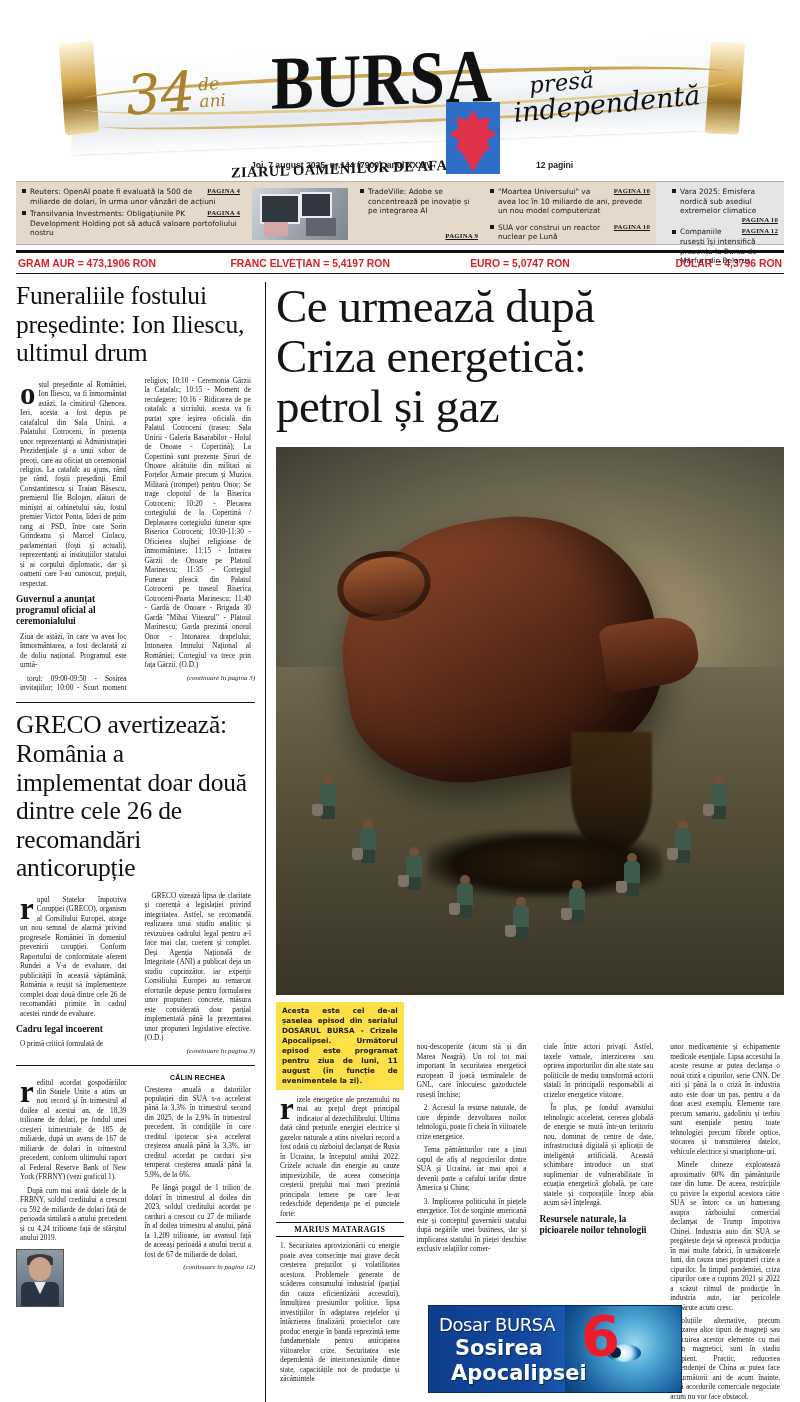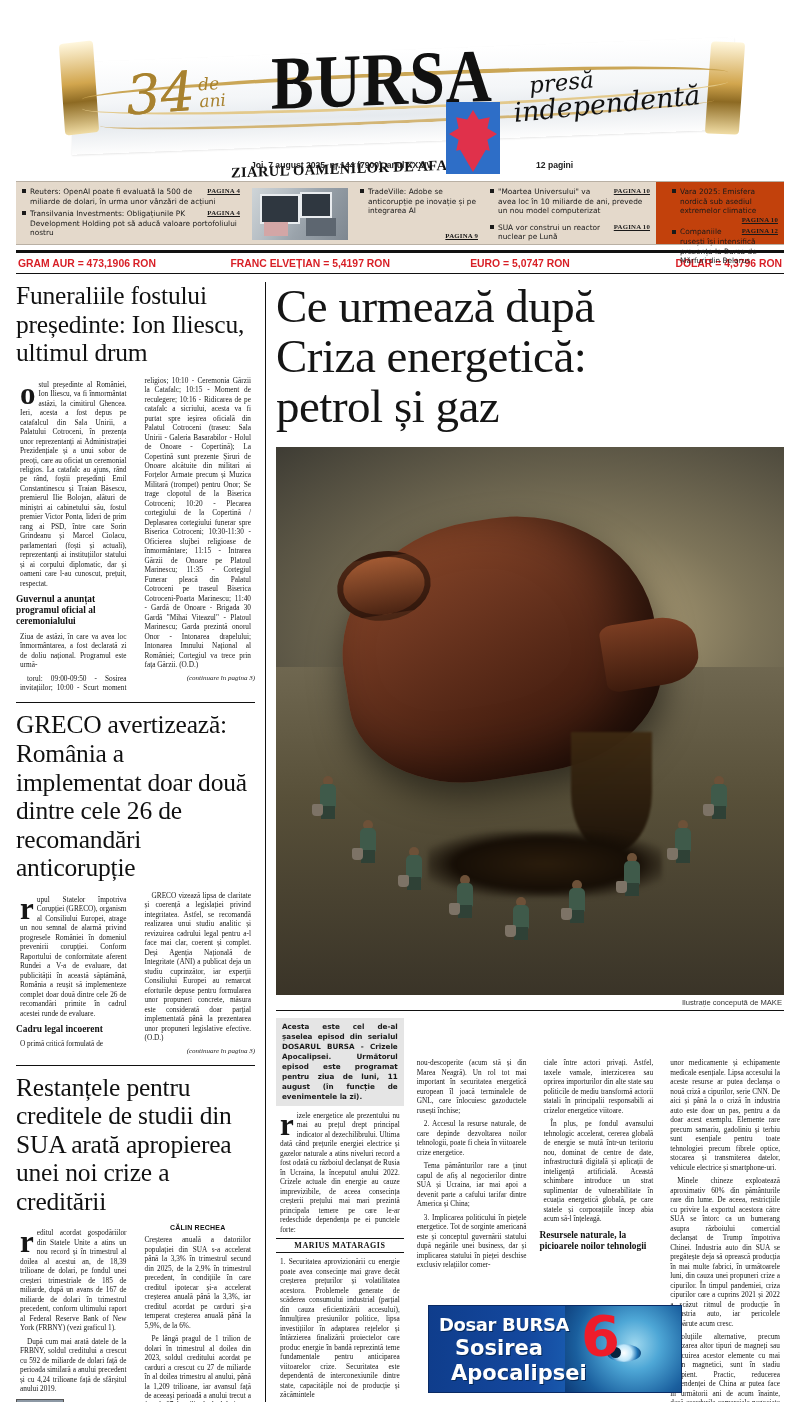--- a/index.html
+++ b/index.html
@@ -94,21 +94,21 @@
   .dateline .d{position:absolute;left:235px;top:0;}
   .dateline .p{position:absolute;left:520px;top:0;}
 
   
   .teaserbar{
     display:flex;gap:0;margin-top:5px;border-top:1px solid #b9b0a4;border-bottom:1px solid #b9b0a4;
     background:#ffffff;height:62px;
   }
   .tcol{position:relative;padding:5px 6px 4px 6px;box-sizing:border-box;}
   .tcol.beige{background:#e4d9cb;}
-  .tcol.blue{background:#c2410c;padding-left:16px;}
+  .tcol.blue{background:#e5e5e5;padding-left:16px;}
   .tcol.c1{width:230px;}
   .tcol.c2{width:108px;}
   .tcol.c3{width:130px;}
   .tcol.c4{width:172px;}
   .tcol.c5{width:128px;}
   .titem{
     font-family:"DejaVu Sans", sans-serif;font-size:7.4px;line-height:1.29;
     color:#1a1a1a;padding-left:8px;position:relative;margin-bottom:3px;
   }
   .titem:before{content:"";position:absolute;left:0;top:2.4px;width:4px;height:4px;background:#1a1a1a;}
@@ -219,21 +219,21 @@
   .figure .head{position:absolute;left:6px;top:0;width:10px;height:10px;background:#6d5138;border-radius:50%;}
   .figure .legs{position:absolute;left:4px;top:30px;width:14px;height:13px;background:#2f4136;}
   .figure .bucket{position:absolute;left:-5px;top:28px;width:11px;height:12px;background:#7d7366;border-radius:2px 2px 4px 4px;}
   .caption{
     font-family:"Liberation Sans", sans-serif;font-size:7.6px;color:#333;
     text-align:right;padding:3px 2px 0 0;border-bottom:1px solid #111;padding-bottom:3px;
   }
 
   
   .dosarnote{
-    background:#e5e5e5;padding:4px 6px;box-sizing:border-box;
+    background:#fde047;padding:4px 6px;box-sizing:border-box;
     font-family:"DejaVu Sans", sans-serif;font-size:7.2px;line-height:1.38;
     text-align:justify;font-weight:700;color:#1a1a1a;
   }
   .byline{
     font-family:"Liberation Serif", serif;font-weight:700;font-size:8px;
     letter-spacing:.5px;text-align:center;border-top:1px solid #111;border-bottom:1px solid #111;
     padding:2px 0;margin:4px 0 4px 0;
   }
 
   
@@ -261,21 +261,21 @@
     position:absolute;right:0;top:0;width:46%;height:100%;
     background:radial-gradient(circle at 60% 45%, #9fd8ef 0%, #4ea7d6 30%, #1a5f9e 70%, #0d3b78 100%);
   }
   .adbox .eye{
     position:absolute;right:16%;top:44%;width:34px;height:18px;border-radius:50%;
     background:radial-gradient(circle at 50% 50%,#ffffff 0%,#bfe7fa 40%,#1d73b5 70%,#0a2c55 100%);
   }
   .adbox .pupil{position:absolute;right:24%;top:48%;width:11px;height:11px;border-radius:50%;background:#06243f;}
   .adbox .t1{
     position:absolute;left:10px;top:8px;font-family:"DejaVu Sans", sans-serif;
-    font-weight:700;font-size:18px;color:#fff;letter-spacing:-.4px;
+    font-weight:400;font-size:18px;color:#fff;letter-spacing:-.4px;
     text-shadow:1px 1px 0 #072a5c;
   }
   .adbox .t2{
     position:absolute;left:26px;top:30px;font-family:"DejaVu Sans", sans-serif;
     font-weight:700;font-size:21px;color:#fff;text-shadow:1px 1px 0 #072a5c;
   }
   .adbox .t3{
     position:absolute;left:22px;top:55px;font-family:"DejaVu Sans", sans-serif;
     font-weight:700;font-size:21px;color:#fff;text-shadow:1px 1px 0 #072a5c;
   }
@@ -337,21 +337,21 @@
     <div class="tcol beige c2">
       <div class="tphoto">
         <div class="scr s1"></div>
         <div class="scr s2"></div>
         <div class="scr s3"></div>
         <div class="scr s4"></div>
       </div>
     </div>
     <div class="tcol beige c3">
       <div class="titem">
-        <span>TradeVille: Adobe se anticorupție pe inovație și pe integrarea AI</span>
+        <span>TradeVille: Adobe se concentrează pe inovație și pe integrarea AI</span>
       </div>
       <div class="pg" style="text-align:right;margin-top:16px;">PAGINA 9</div>
     </div>
     <div class="tcol beige c4">
       <div class="titem">
         <span class="pg right">PAGINA 10</span>
         <span>"Moartea Universului" va avea loc în 10 miliarde de ani, prevede un nou model computerizat</span>
       </div>
       <div class="titem" style="margin-top:7px;">
         <span class="pg right">PAGINA 10</span>
@@ -401,21 +401,20 @@
           <div class="subhead">Cadru legal incoerent</div>
           <p class="bodytxt">O primă critică formulată de</p>
           <p class="bodytxt">GRECO vizează lipsa de claritate și coerență a legislației privind integritatea. Astfel, se recomandă realizarea unui studiu analitic și revizuirea cadrului legal pentru a-l face mai clar, coerent și complet. Deși Agenția Națională de Integritate (ANI) a publicat deja un studiu cuprinzător, iar experții Consiliului Europei au remarcat eforturile depuse pentru formularea unor propuneri concrete, măsura este considerată doar parțial implementată până la prezentarea unor propuneri legislative efective. (O.D.)</p>
           <div class="contin">(continuare în pagina 3)</div>
         </div>
       </div>
 
       <div class="rule-top"></div>
 
       <div>
-        <h1 class="hl hl2">Restanțele pentru creditele de studii din SUA arată apropierea unei noi crize a creditării</h1>
         <div class="cols2">
           <p class="bodytxt dropcap">reditul acordat gospodăriilor din Statele Unite a atins un nou record și în trimestrul al doilea al acestui an, de 18,39 trilioane de dolari, pe fondul unei creșteri trimestriale de 185 de miliarde, după un avans de 167 de miliarde de dolari în trimestrul precedent, conform ultimului raport al Federal Reserve Bank of New York (FRBNY) (vezi graficul 1).</p>
           <p class="bodytxt">După cum mai arată datele de la FRBNY, soldul creditului a crescut cu 592 de miliarde de dolari față de perioada similară a anului precedent și cu 4,24 trilioane față de sfârșitul anului 2019.</p>
           <div class="portrait">
             <div class="hair"></div>
             <div class="face"></div>
             <div class="suit"></div>
             <div class="shirt"></div>
           </div>
           <div class="portrait-name">CĂLIN RECHEA</div>
@@ -492,21 +491,20 @@
             <div class="legs"></div>
             <div class="bucket"></div>
         </div>
         <div class="figure" style="left:8%;top:60%;">
           <div class="head"></div>
             <div class="body"></div>
             <div class="legs"></div>
             <div class="bucket"></div>
         </div>
       </div>
-      <div class="caption">Ilustrație concepută de MAKE</div>
 
       <div style="display:flex;gap:9px;margin-top:7px;">
 
         <div style="width:128px;">
           <div class="dosarnote">Acesta este cel de-al șaselea episod din serialul DOSARUL BURSA - Crizele Apocalipsei. Următorul episod este programat pentru ziua de luni, 11 august (în funcție de evenimentele la zi).</div>
           <p class="bodytxt dropcap" style="margin-top:5px;">rizele energetice ale prezentului nu mai au prețul drept principal indicator al dezechilibrului. Ultima dată când prețurile energiei electrice și gazelor naturale a atins niveluri record a fost odată cu războiul declanșat de Rusia în Ucraina, la începutul anului 2022. Crizele actuale din energie au cauze imprevizibile, de aceea consecința creșterii prețului mai mari prezintă principala temere pe care le-ar redeschide dependența pe ei punctele forte:</p>
           <div class="byline">MARIUS MATARAGIS</div>
           <p class="bodytxt">1. Securitatea aprovizionării cu energie poate avea consecințe mai grave decât creșterea prețurilor și volatilitatea acestora. Problemele generate de scăderea consumului industrial (parțial din cauza eficientizării accesului), înmulțirea presiunilor politice, lipsa investițiilor în adaptarea rețelelor și întărzierea finalizării proiectelor care produc energie în bandă reprezintă teme fundamentale pentru anticiparea viitoarelor crize. Securitatea este dependentă de interconexiunile dintre state, capacitățile noi de producție și zăcămintele</p>
         </div>
 

